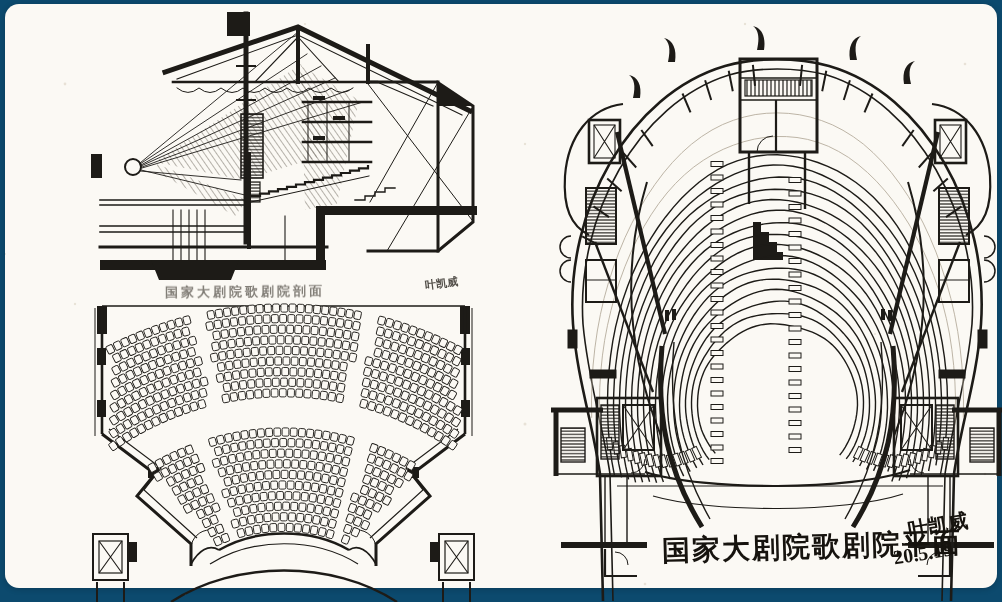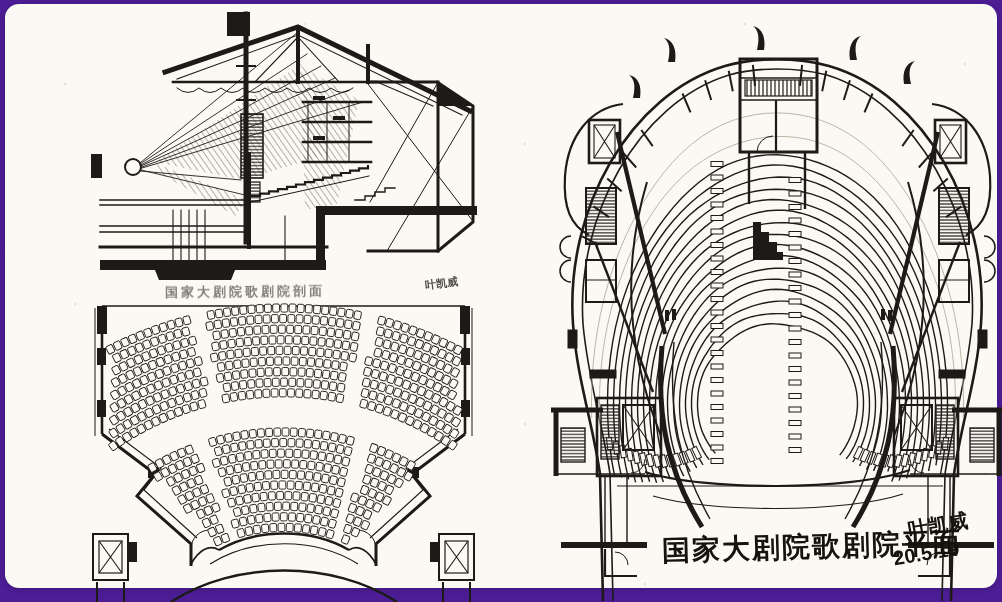--- a/index.html
+++ b/index.html
@@ -1,17 +1,17 @@
 <!DOCTYPE html>
 <html style="--ink: #1d1b17; --pencil: #a49c8e;"><head>
 <meta charset="utf-8">
 <style>
   html,body{margin:0;padding:0;}
-  .frame{position:relative;width:1002px;height:602px;background:#4c1d95;overflow:hidden;
-         font-family:Liberation Sans, sans-serif;}
+  .frame{position:relative;width:1002px;height:602px;background:#0c4a6e;overflow:hidden;
+         font-family:Liberation Serif, serif;}
   .paper{position:absolute;left:5px;top:4px;right:5px;bottom:14px;background:#fbf9f4;
          border-radius:14px;box-shadow:0 1px 6px rgba(0,0,0,.20);}
   svg{position:absolute;left:0;top:0;color:var(--ink,#1d1b17);}
   .cap{position:absolute;white-space:nowrap;color:var(--ink,#1d1b17);}
   .cap-section{left:160px;top:279px;font-size:13px;font-weight:600;letter-spacing:3px;
                color:rgba(46,41,34,.60);transform:rotate(-.6deg);filter:blur(.3px);}
   .sig-section{left:420px;top:272px;font-size:11px;font-weight:700;color:rgba(40,36,30,.80);
                transform:rotate(-7deg);}
   .cap-plan{left:657px;top:524px;font-size:28px;font-weight:700;letter-spacing:2px;
             color:#16130e;transform:rotate(-1.6deg);}

